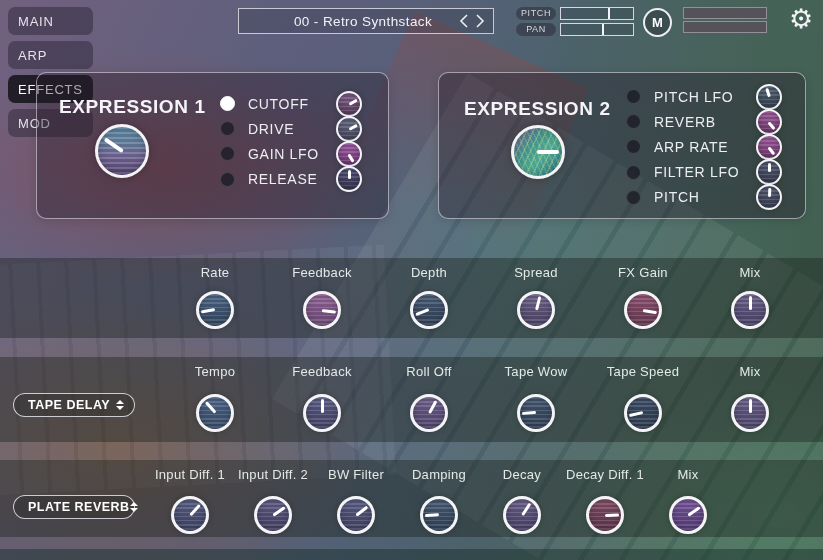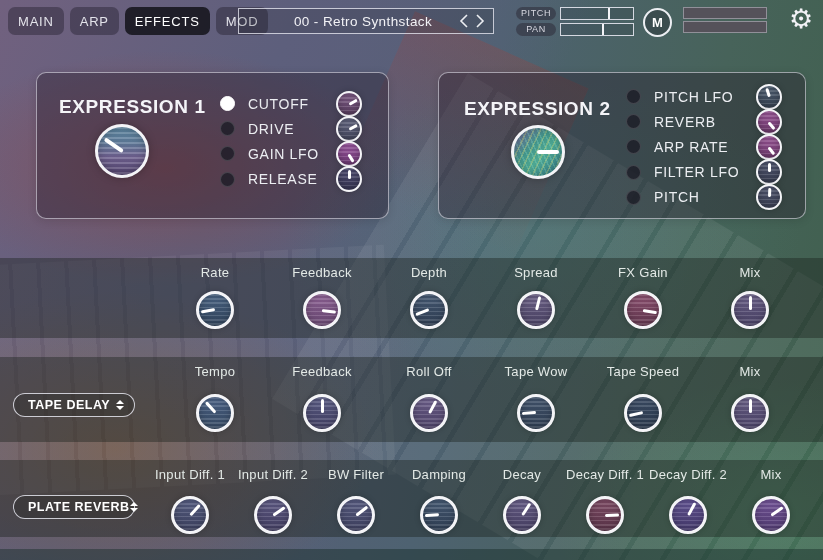--- a/index.html
+++ b/index.html
@@ -21,21 +21,21 @@
   .keys-left { position:absolute; left:-10px; top:255px; width:400px; height:230px;
     transform:rotate(-3deg);
     background: repeating-linear-gradient(90deg, rgba(255,255,255,0.05) 0 24px, rgba(255,255,255,0) 24px 28px); }
   .red-streak { position:absolute; left:360px; top:40px; width:190px; height:230px;
     transform:rotate(24deg);
     background: linear-gradient(180deg, rgba(170,60,50,0.25), transparent 80%); }
   .bottom-strip { position:absolute; left:0; top:549px; width:823px; height:11px;
     background: rgba(22,44,40,0.45); }
 
   
-  .tabs { position:absolute; left:8px; top:7px; display:flex; gap:6px; }
+  .tabs { position:absolute; left:8px; top:7px; display:flex; gap:6px;flex-direction:column; }
   .tab { height:28px; padding:0 10px; display:flex; align-items:center; border-radius:7px;
          background:rgba(38,34,48,0.45); color:#e3e3ea; font-size:13px; letter-spacing:0.8px; cursor:pointer; }
   .tab.active { background:rgba(16,16,22,0.82); color:#fff; }
 
   .preset { position:absolute; left:238px; top:8px; width:256px; height:26px;
     border:1.5px solid rgba(240,240,250,0.75); background:rgba(25,35,40,0.18);
     display:flex; align-items:center; }
   .preset-label { flex:1; text-align:center; font-size:13.5px; color:#f2f2f6; letter-spacing:0.4px; padding-left:28px; }
   .preset-arrows { display:flex; gap:6px; padding-right:8px; }
   .preset-arrows svg { display:block; cursor:pointer; }
@@ -445,28 +445,20 @@
         </div>
         <div class="kcol">
           <div class="klabel">Decay Diff. 1</div>
           <div class="knob row" style="--c1: #804c66; --c2: #5a3448;">
             <div class="pwrap" style="transform: rotate(88deg);">
               <div class="pin"></div>
             </div>
           </div>
         </div>
         <div class="kcol">
-          <div class="klabel">Decay Diff. 2</div>
-          <div class="knob row" style="--c1: #625394; --c2: #453a6c;">
-            <div class="pwrap" style="transform: rotate(28deg);">
-              <div class="pin"></div>
-            </div>
-          </div>
-        </div>
-        <div class="kcol">
           <div class="klabel">Mix</div>
           <div class="knob row" style="--c1: #74549a; --c2: #523c72;">
             <div class="pwrap" style="transform: rotate(55deg);">
               <div class="pin"></div>
             </div>
           </div>
         </div>
       </div>
   </div>
 

